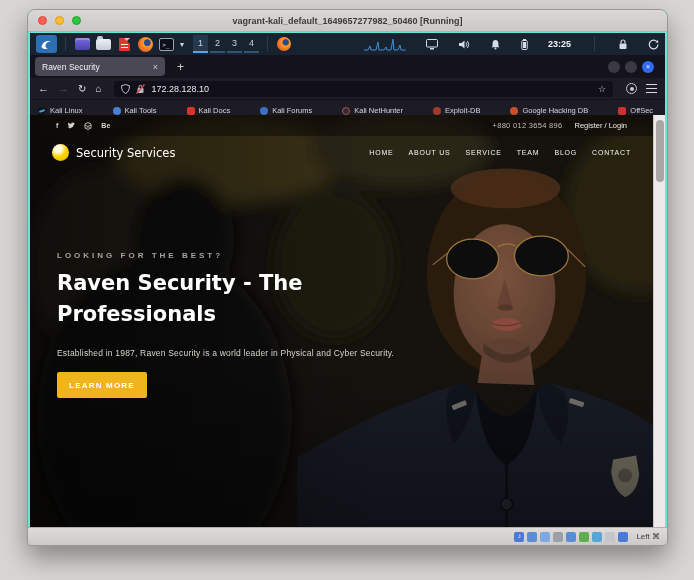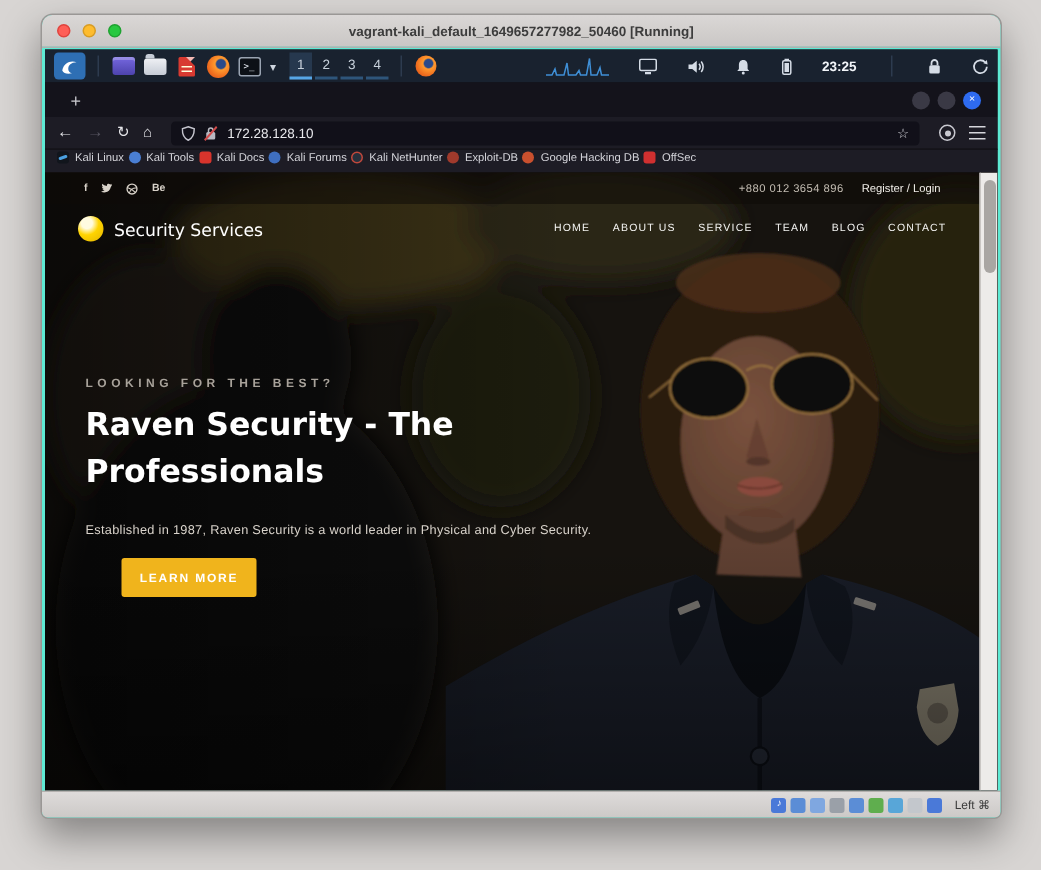--- a/index.html
+++ b/index.html
@@ -56,21 +56,21 @@
   .navbtn.dim { color:#54535e; }
   .navbtn.small { font-size:10px; }
   .urlfield { flex:1; height:16px; background:#111019; border-radius:3px; display:flex; align-items:center; padding:0 7px; gap:6px; margin:0 4px; }
   .url-text { flex:1; font-size:9px; color:#e8e8ec; }
   .star { font-size:9px; color:#cfcfd6; }
   .hamburger { width:11px; height:9px; border-top:1.5px solid #d6d6dc; border-bottom:1.5px solid #d6d6dc; position:relative; }
   .hamburger:before{ content:""; position:absolute; left:0; right:0; top:2.6px; height:1.5px; background:#d6d6dc; }
   .acct { width:11px; height:11px; border-radius:50%; border:1.2px solid #c9c9d0; display:flex; align-items:center; justify-content:center; }
   .acct i { width:4px; height:4px; border-radius:50%; background:#c9c9d0; }
 
-  .bmrow { height:16px; background:#1d1c25; display:flex; align-items:flex-start; padding:0 8px; gap:3px; flex:none; border-top:1px solid #141319; }
+  .bmrow { height:16px; background:#1d1c25; display:flex; align-items:flex-end; padding:0 8px; gap:30px; flex:none; border-top:1px solid #141319; }
   .bm { display:flex; align-items:center; gap:4px; }
   .bm-label { font-size:7.5px; color:#d4d4da; white-space:nowrap; }
   .fav { width:8px; height:8px; border-radius:2px; flex:none; }
   .fav.kali { background:#11151c; position:relative; overflow:hidden; }
   .fav.kali:before{ content:""; position:absolute; left:1px; top:3px; width:6px; height:2px; background:#4ba0e0; border-radius:2px; transform:rotate(-20deg); }
   .fav.tools { background:#4a7fd4; border-radius:50%; }
   .fav.docs { background:#d8342c; }
   .fav.forums { background:#3f6fc0; border-radius:50%; }
   .fav.nethunter { background:#26303c; border-radius:50%; border:1px solid #c0483c; }
   .fav.edb { background:#a03a2c; border-radius:50%; }
@@ -93,21 +93,21 @@
   .site-nav { position:absolute; left:0; right:12px; top:21px; height:33px; display:flex; align-items:center; padding:0 22px; }
   .brand { display:flex; align-items:center; gap:7px; }
   .brand-logo { width:17px; height:17px; border-radius:50%; background:radial-gradient(circle at 35% 28%, #fffbe0 0 22%, #ffd400 48%, #e3b400); }
   .brand-name { font-size:11.5px; font-weight:normal; color:#ffffff; font-family:"DejaVu Sans",sans-serif; }
   .menu { margin-left:auto; display:flex; gap:15px; }
   .menu-item { font-size:7px; color:#f4f4f2; letter-spacing:.8px; }
   .kicker { position:absolute; left:0; top:136px; font-size:8px; letter-spacing:3px; color:#a8a29a; font-weight:bold; white-space:nowrap; }
   .h1 { position:absolute; left:0; top:153px; font-family:"DejaVu Sans",sans-serif; font-weight:bold; color:#ffffff; font-size:21px; line-height:31px; width:420px; }
   .sub { position:absolute; left:0; top:233px; font-size:8.5px; color:#d9d3cb; letter-spacing:.2px; white-space:nowrap; }
   .cta { position:absolute; left:0; top:257px; width:90px; height:26px; background:#f0b41c; border-radius:2px;
-    display:flex; align-items:center; justify-content:center; font-size:8px; font-weight:bold; letter-spacing:1.2px; color:#ffffff;margin-left:24px; }
+    display:flex; align-items:center; justify-content:center; font-size:8px; font-weight:bold; letter-spacing:1.2px; color:#ffffff; }
 
   
   .vbox-statusbar { position:absolute; left:0; right:0; bottom:0; height:18px; background:linear-gradient(#dedbda,#ccc9c7);
     border-top:1px solid #b3b0ae; display:flex; align-items:center; justify-content:flex-end; padding:0 7px; gap:3px; }
   .sbicon { width:10px; height:10px; border-radius:2px; font-size:6.5px; color:#fff; display:flex; align-items:center; justify-content:center; line-height:1; }
   .hostkey { font-size:8px; color:#3a3a3a; margin-left:5px; white-space:nowrap; }
 </style>
 </head>
 <body>
 
@@ -198,20 +198,24 @@
         <span class="sysicon">
           <svg width="11" height="11" viewBox="0 0 11 11">
               <path d="M8.8,2.6 A4.3,4.3 0 1 0 9.9,5.5" fill="none" stroke="#d5dce6" stroke-width="1.2"></path>
               <polygon points="9.9,1 10.4,4 7.6,3.2" fill="#d5dce6"></polygon>
             </svg>
         </span>
       </div>
     </div>
 
     <div class="tabrow">
+      <div class="tab">
+        <span class="tab-title">Raven Security</span>
+        <span class="tab-close">×</span>
+      </div>
       <span class="newtab">+</span>
       <div class="winctrls">
         <span class="wc"></span>
         <span class="wc"></span>
         <span class="wc close">×</span>
       </div>
     </div>
 
     <div class="urlrow">
       <span class="navbtn">←</span>

